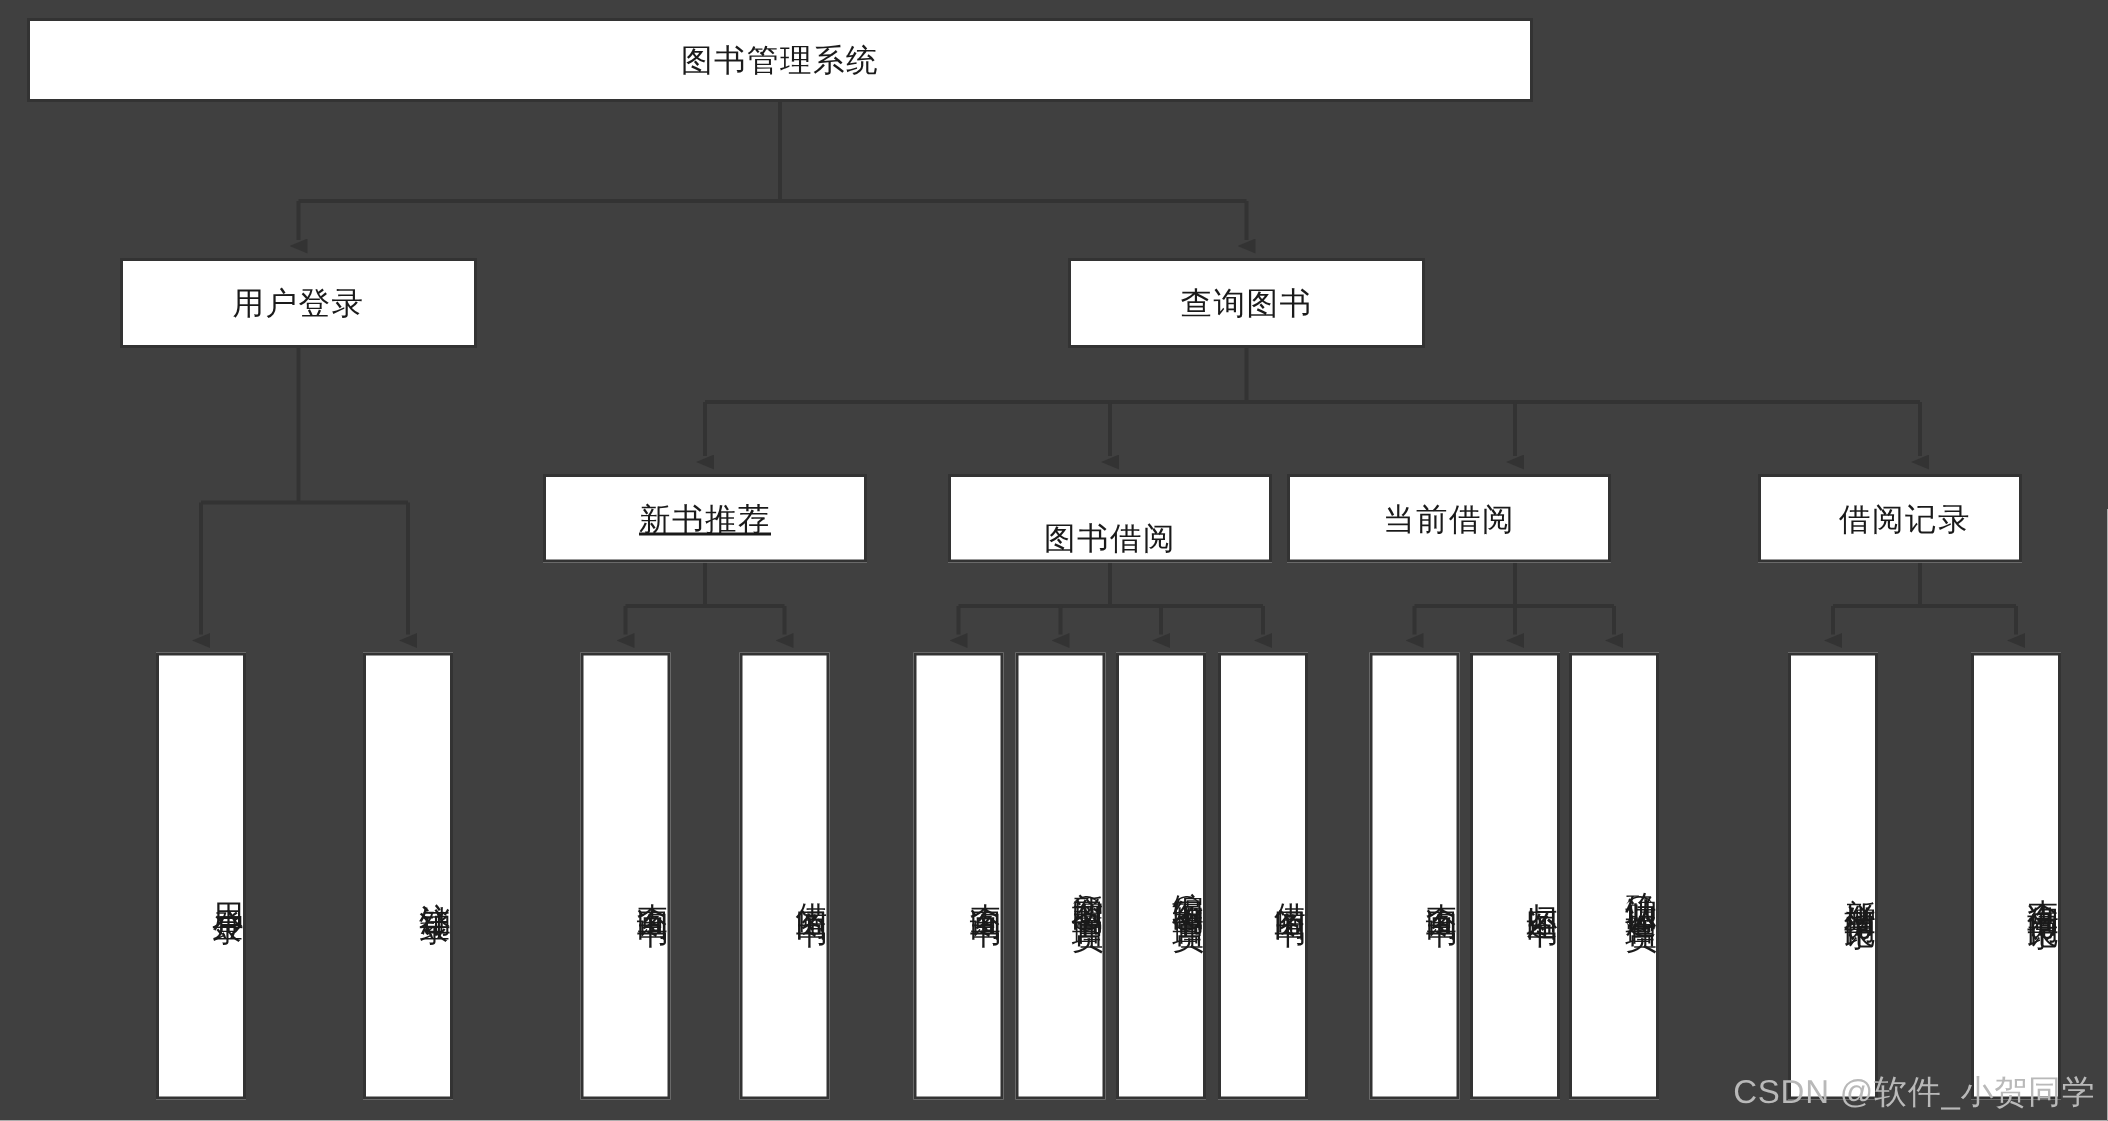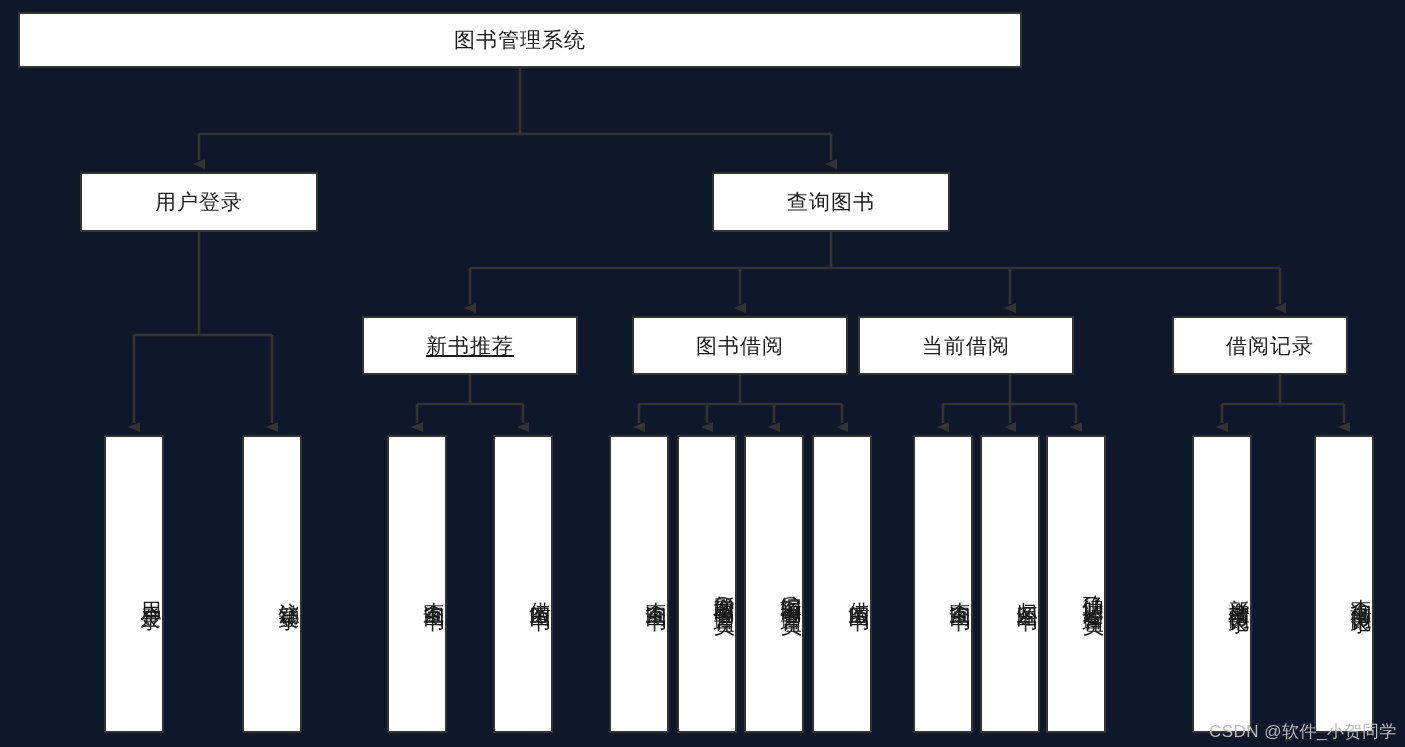--- a/index.html
+++ b/index.html
@@ -7,21 +7,21 @@
     padding: 0;
     background: #ffffff;
   }
   body {
     font-family: "Liberation Sans", "DejaVu Sans", sans-serif;
   }
   #canvas {
     position: relative;
     width: 1405px;
     height: 747px;
-    background: #0f172a;
+    background: #404040;
     overflow: hidden;
   }
   #edges {
     position: absolute;
     left: 0;
     top: 0;
     width: 1405px;
     height: 747px;
     pointer-events: none;
   }
@@ -51,21 +51,21 @@
   }
   .node.vert .vtext {
     writing-mode: vertical-rl;
     text-orientation: upright;
     white-space: nowrap;
   }
   #watermark {
     position: absolute;
     right: 8px;
     bottom: 4px;
-    font-size: 17px;
+    font-size: 22px;
     color: #b9b9b9;
     letter-spacing: 0.5px;
     white-space: nowrap;
   }
 </style>
 </head>
 <body>
 
 <div id="canvas">
 
@@ -126,21 +126,21 @@
   <div class="node horiz" style="left:80px; top:172px; width:238px; height:60px;">
     <span>用户登录</span>
   </div>
   <div class="node horiz" style="left:712px; top:172px; width:238px; height:60px;">
     <span>查询图书</span>
   </div>
 
   <div class="node horiz" style="left:362px; top:316px; width:216px; height:59px;text-decoration:underline;">
     <span>新书推荐</span>
   </div>
-  <div class="node horiz" style="left:632px; top:316px; width:216px; height:59px;">
+  <div class="node horiz" style="left:632px; top:316px; width:216px; height:59px;align-items:flex-end;">
     <span>图书借阅</span>
   </div>
   <div class="node horiz" style="left:858px; top:316px; width:216px; height:59px;">
     <span>当前借阅</span>
   </div>
   <div class="node horiz" style="left:1172px; top:316px; width:176px; height:59px;padding-left:20px;">
     <span>借阅记录</span>
   </div>
 
   <div class="node vert" style="left:104px; top:435px; width:60px; height:298px;">

